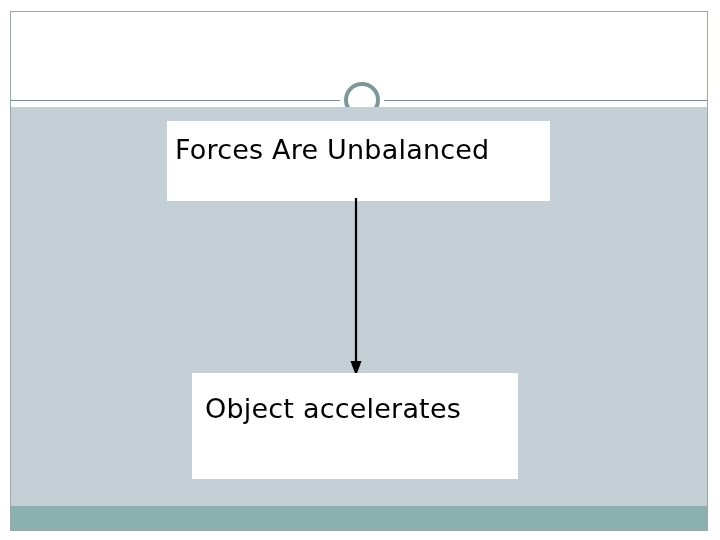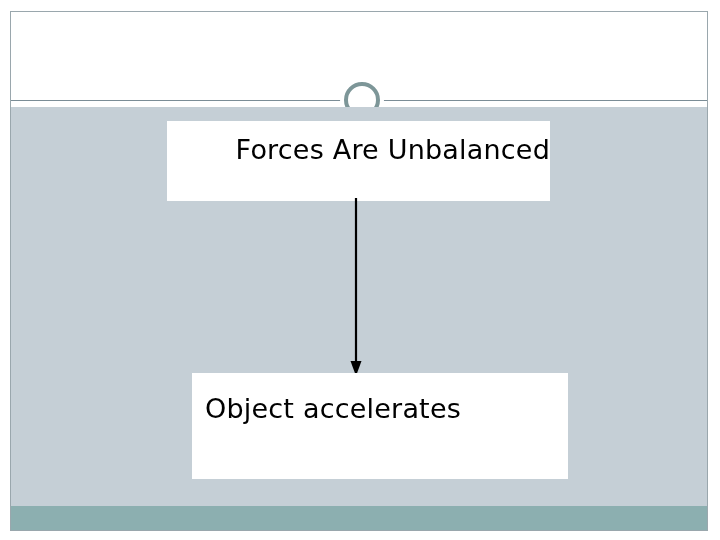--- a/index.html
+++ b/index.html
@@ -115,26 +115,25 @@
     font-family: "DejaVu Sans", "Liberation Sans", sans-serif;
     letter-spacing: .2px;
   }
   #box-top {
     left: 156px;
     top: 109px;
     width: 383px;
     height: 80px;
     font-size: 27px;
     padding: 13px 0 0 8px;
-    text-align: right;
   }
   #box-bottom {
     left: 181px;
     top: 361px;
-    width: 376px;
+    width: 326px;
     height: 106px;
     font-size: 27px;
     padding: 20px 0 0 13px;
   }
   .flow-box .box-text {
     display: block;
     white-space: nowrap;
   }
 
   

